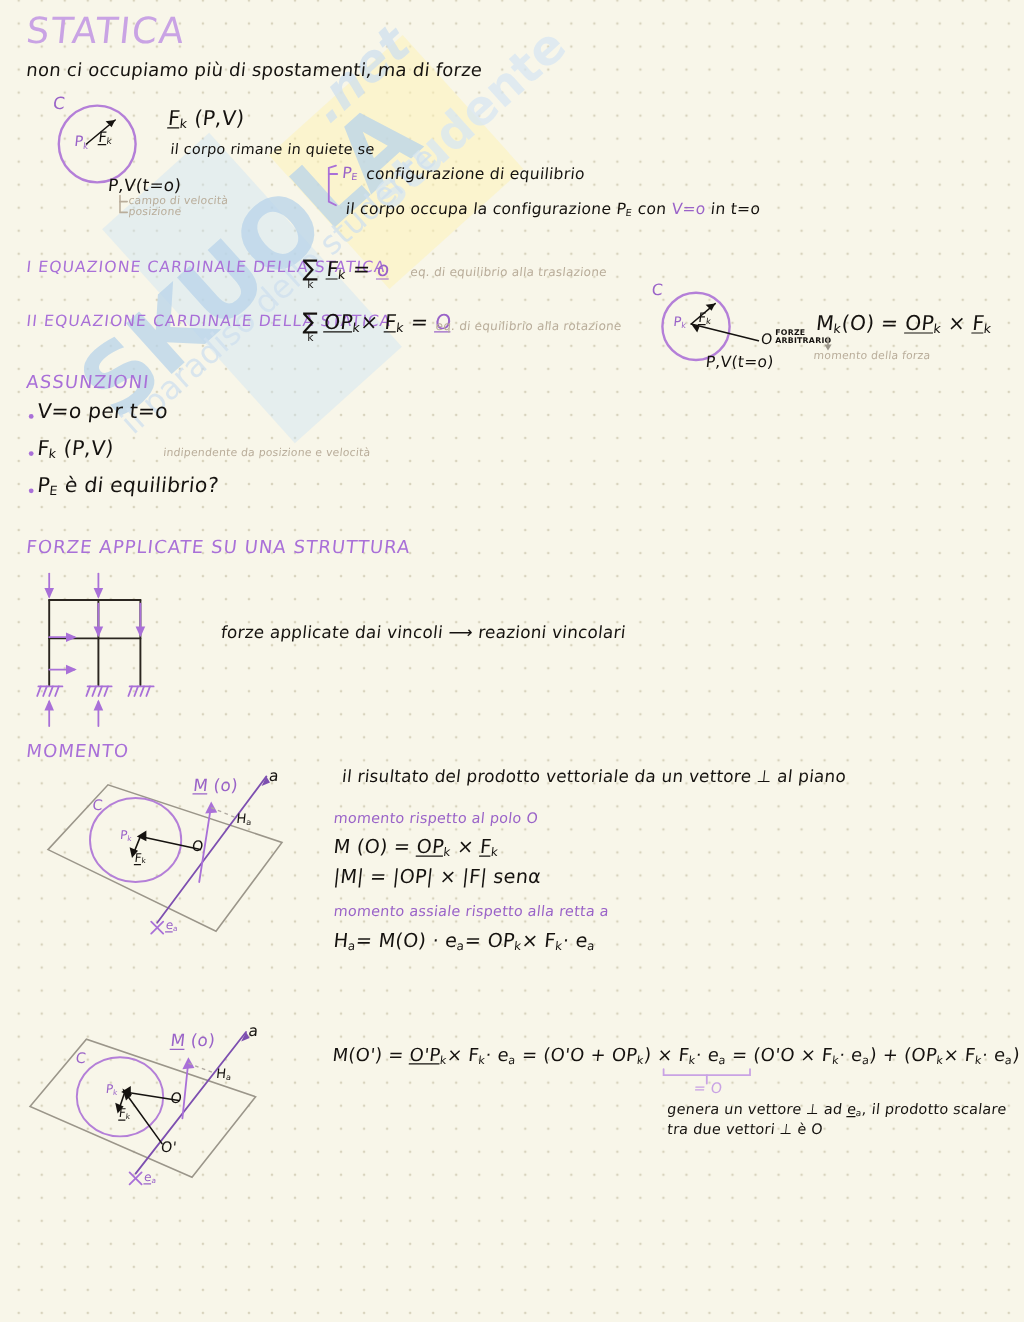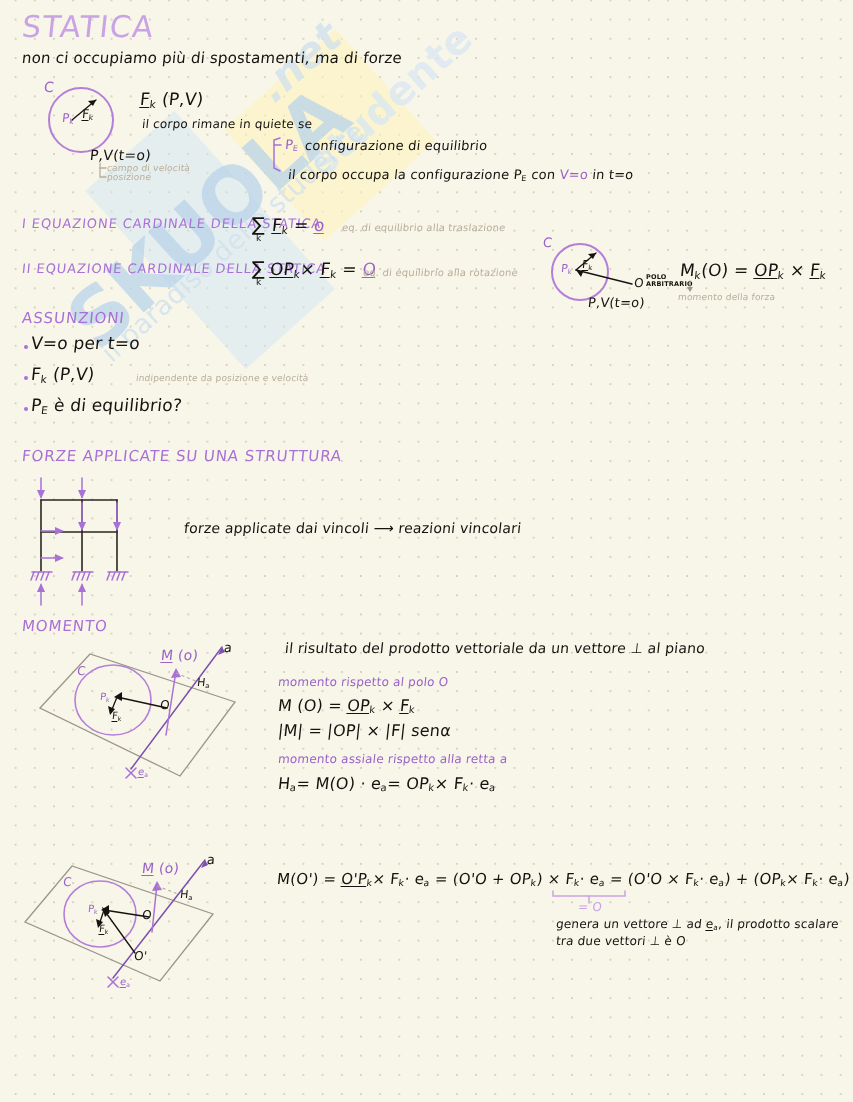--- a/index.html
+++ b/index.html
@@ -140,21 +140,21 @@
   <div class="hw sl s13 ink-violet" style="left:543px;top:236px;">C</div>
   <div class="hw sl s11 ink-violet" style="left:561px;top:263px;"><span>P</span><sub>k</sub></div>
   <svg style="left:0;top:0;width:853px;height:1102px;">
     <line class="strk" x1="576" y1="270" x2="596" y2="253"></line>
     <polygon class="kfill" points="596,253 588,254 593,259"></polygon>
     <line class="strk" x1="576" y1="270" x2="632" y2="284"></line>
     <polygon class="kfill" points="576,270 583,272 581,277"></polygon>
   </svg>
   <div class="hw sl s11 ink-black" style="left:582px;top:259px;"><span class="und">F</span><sub>k</sub></div>
   <div class="hw sl s12 ink-black" style="left:634px;top:277px;">O</div>
-  <div class="hw s7 ink-black" style="left:646px;top:274px;font-size:6.5px;font-weight:bold;">POLO</div>
+  <div class="hw s7 ink-black" style="left:646px;top:274px;font-size:6.5px;font-weight:bold;">FORZE</div>
   <div class="hw s7 ink-black" style="left:646px;top:281px;font-size:6.5px;font-weight:bold;">ARBITRARIO</div>
   <div class="hw sl s13 ink-black" style="left:588px;top:296px;">P,V(t=o)</div>
 
   <div class="hw sl s17 ink-black" style="left:680px;top:261px;"><span>M</span><sub>k</sub><span>(O) =</span> <span class="und">OP</span><sub>k</sub> <span>×</span> <span class="und">F</span><sub>k</sub></div>
   <svg style="left:0;top:0;width:853px;height:1102px;">
     <line class="strg" x1="690" y1="281" x2="690" y2="290"></line>
     <polygon style="fill:#9b968a;" points="690,292 687,287 693,287"></polygon>
   </svg>
   <div class="hw sl s9 ink-faint" style="left:678px;top:292px;">momento della forza</div>
 

